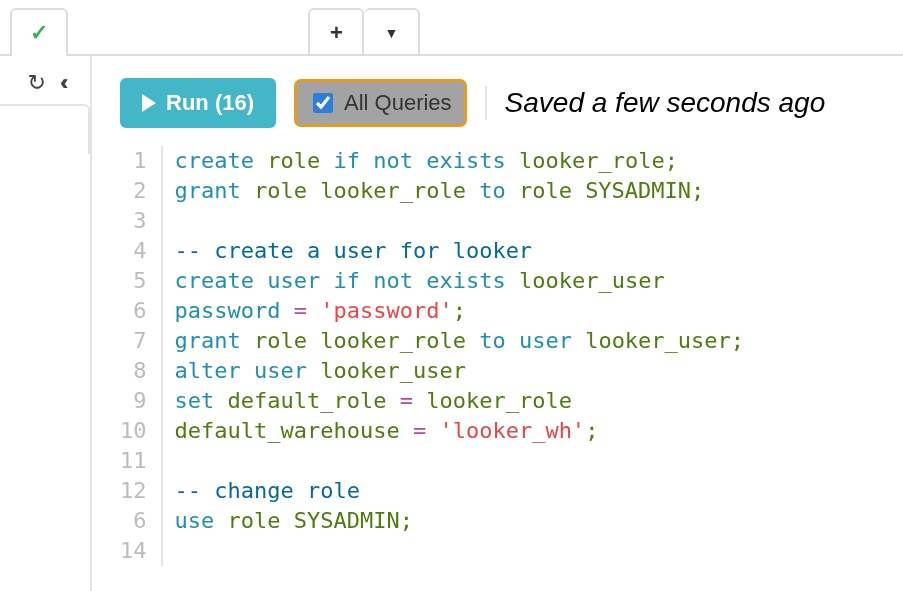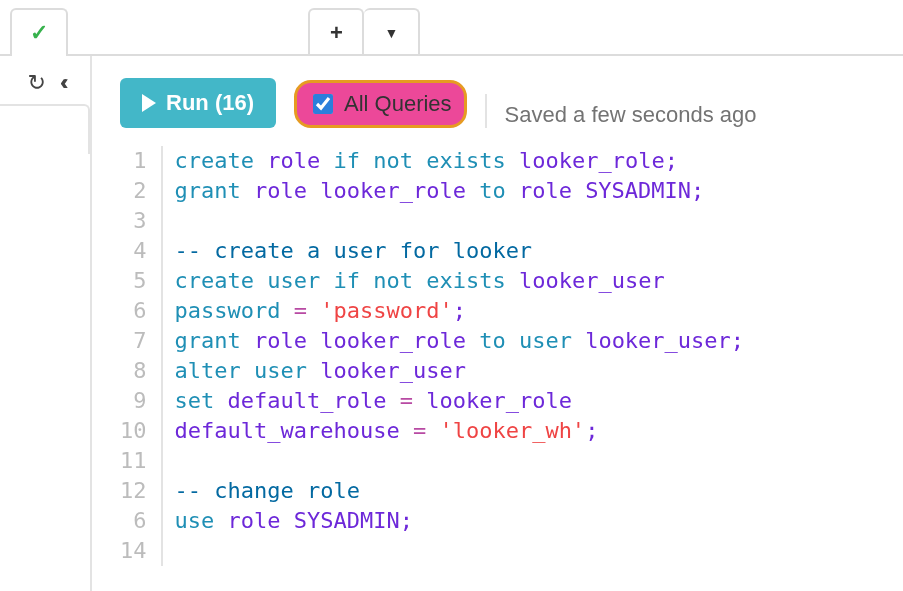--- a/index.html
+++ b/index.html
@@ -99,21 +99,21 @@
   }
 
   .content {
     flex: 1;
     display: flex;
     flex-direction: column;
   }
 
   .toolbar {
     display: flex;
-    align-items: flex-end;
+    align-items: center;
     gap: 18px;
     padding: 22px 23px 8px 28px;
   }
 
   .run-btn {
     display: inline-flex;
     align-items: center;
     gap: 10px;
     background: #43b7c8;
     color: #fff;
@@ -130,38 +130,39 @@
     border-left: 14px solid #fff;
     border-top: 9px solid transparent;
     border-bottom: 9px solid transparent;
   }
 
   .allq {
     display: inline-flex;
     align-items: center;
     gap: 8px;
     border: 3px solid #e69b22;
-    border-radius: 17px;
+    border-radius: 7px;
     padding: 8px 12px;
     font-size: 22px;
     color: #333;
-    background: #ec4899;
+    background: #a3a3a3;
   }
   .allq input[type="checkbox"]{
     width: 20px; height: 20px;
     accent-color: #2b7fdb;
   }
   .sep {
     width: 2px;
     height: 34px;
     background: #e3e3e3;
   }
   .saved {
-    font-size: 22px;
-    color: #737373;
+    font-size: 28px;
+    color: #000000;
+    font-style: italic;
   }
 
   
   .editor {
     display: flex;
     font-family: ui-monospace, SFMono-Regular, Menlo, Consolas, monospace;
     font-size: 22px;
     line-height: 30px;
     padding-left: 28px;
     margin-top: 10px;
@@ -174,21 +175,21 @@
     user-select: none;
   }
   .code {
     padding-left: 12px;
     white-space: pre;
   }
   .k  { color: #1f8fb5; text-align: right; }   
   .s  { color: #ef4444; }   
   .op { color: #b84aa3; }   
   .c  { color: #0369a1; }   
-  .id { color: #6d28d9; }      
+  .id { color: #4d7c0f; }      
 
   .chevrons { letter-spacing: -6px; font-weight: 700;}
 </style>
 </head>
 <body>
 
 <div class="tabs-row">
   <div class="tab active">
     <span class="check-green">✓</span>
   </div>

